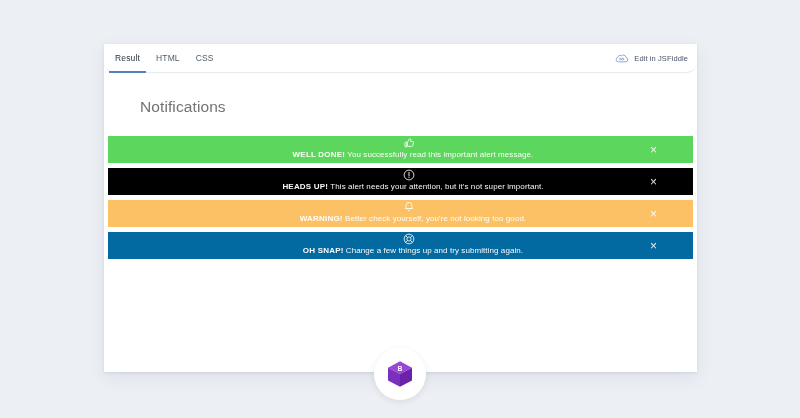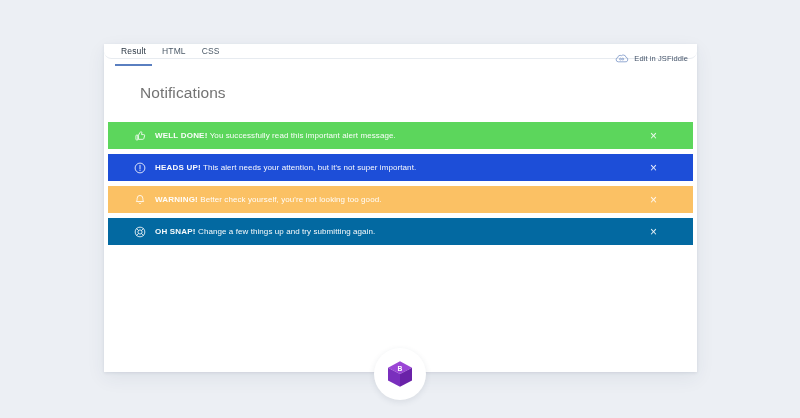--- a/index.html
+++ b/index.html
@@ -31,24 +31,24 @@
     top: 44px;
     width: 593px;
     height: 328px;
     background: #ffffff;
     box-shadow: 0 1px 3px rgba(40,55,80,0.10), 0 6px 18px rgba(40,55,80,0.07);
   }
 
   
   .tabbar {
     position: relative;
-    height: 15px;
-    display: flex;
-    align-items: center;
-    padding-left: 9px;
+    height: 29px;
+    display: flex;
+    align-items: center;
+    padding-left: 3px;
     border-bottom: 1px solid #e7ebf0;
     border-radius: 11px;
   }
   .tabs {
     display: flex;
     align-items: center;
     height: 29px;
   }
   .tab {
     position: relative;
@@ -112,20 +112,21 @@
   .alerts {
     padding: 20px 4px 0 4px;
   }
   .alert {
     position: relative;
     height: 27px;
     margin-bottom: 5px;
     display: flex;
     align-items: center;
     padding-left: 25px;
+    flex-direction: column;
   }
   .alert-icon {
     width: 14px;
     height: 14px;
     flex: 0 0 14px;
     display: block;
     margin-right: 8px;
     opacity: 0.95;
   }
   .alert-text {
@@ -234,21 +235,21 @@
           <svg class="alert-icon" viewBox="0 0 24 24">
             <path d="M6 10.5h2.2v8.2H6a1 1 0 0 1-1-1v-6.2a1 1 0 0 1 1-1z" fill="none" stroke="#ffffff" stroke-width="1.5" stroke-linejoin="round"></path>
             <path d="M9.3 10.6l3.1-5.2a1.5 1.5 0 0 1 2.8.8l-.5 3.4h3.6a1.6 1.6 0 0 1 1.6 2l-1.4 5a1.6 1.6 0 0 1-1.6 1.1H9.3z" fill="none" stroke="#ffffff" stroke-width="1.5" stroke-linejoin="round"></path>
           </svg>
           <div class="alert-text">
             <b>WELL DONE!</b><span> You successfully read this important alert message.</span>
           </div>
           <div class="alert-close">×</div>
         </div>
 
-        <div class="alert" style="background:#1d4ed8;">
+        <div class="alert" style="background:#000000;">
           <svg class="alert-icon" viewBox="0 0 24 24">
             <circle cx="12" cy="12" r="8.4" fill="none" stroke="#ffffff" stroke-width="1.5"></circle>
             <path d="M12 7.4v6.4" stroke="#ffffff" stroke-width="1.6" stroke-linecap="round"></path>
             <circle cx="12" cy="16.4" r="0.95" fill="#ffffff"></circle>
           </svg>
           <div class="alert-text">
             <b>HEADS UP!</b><span> This alert needs your attention, but it's not super important.</span>
           </div>
           <div class="alert-close">×</div>
         </div>

